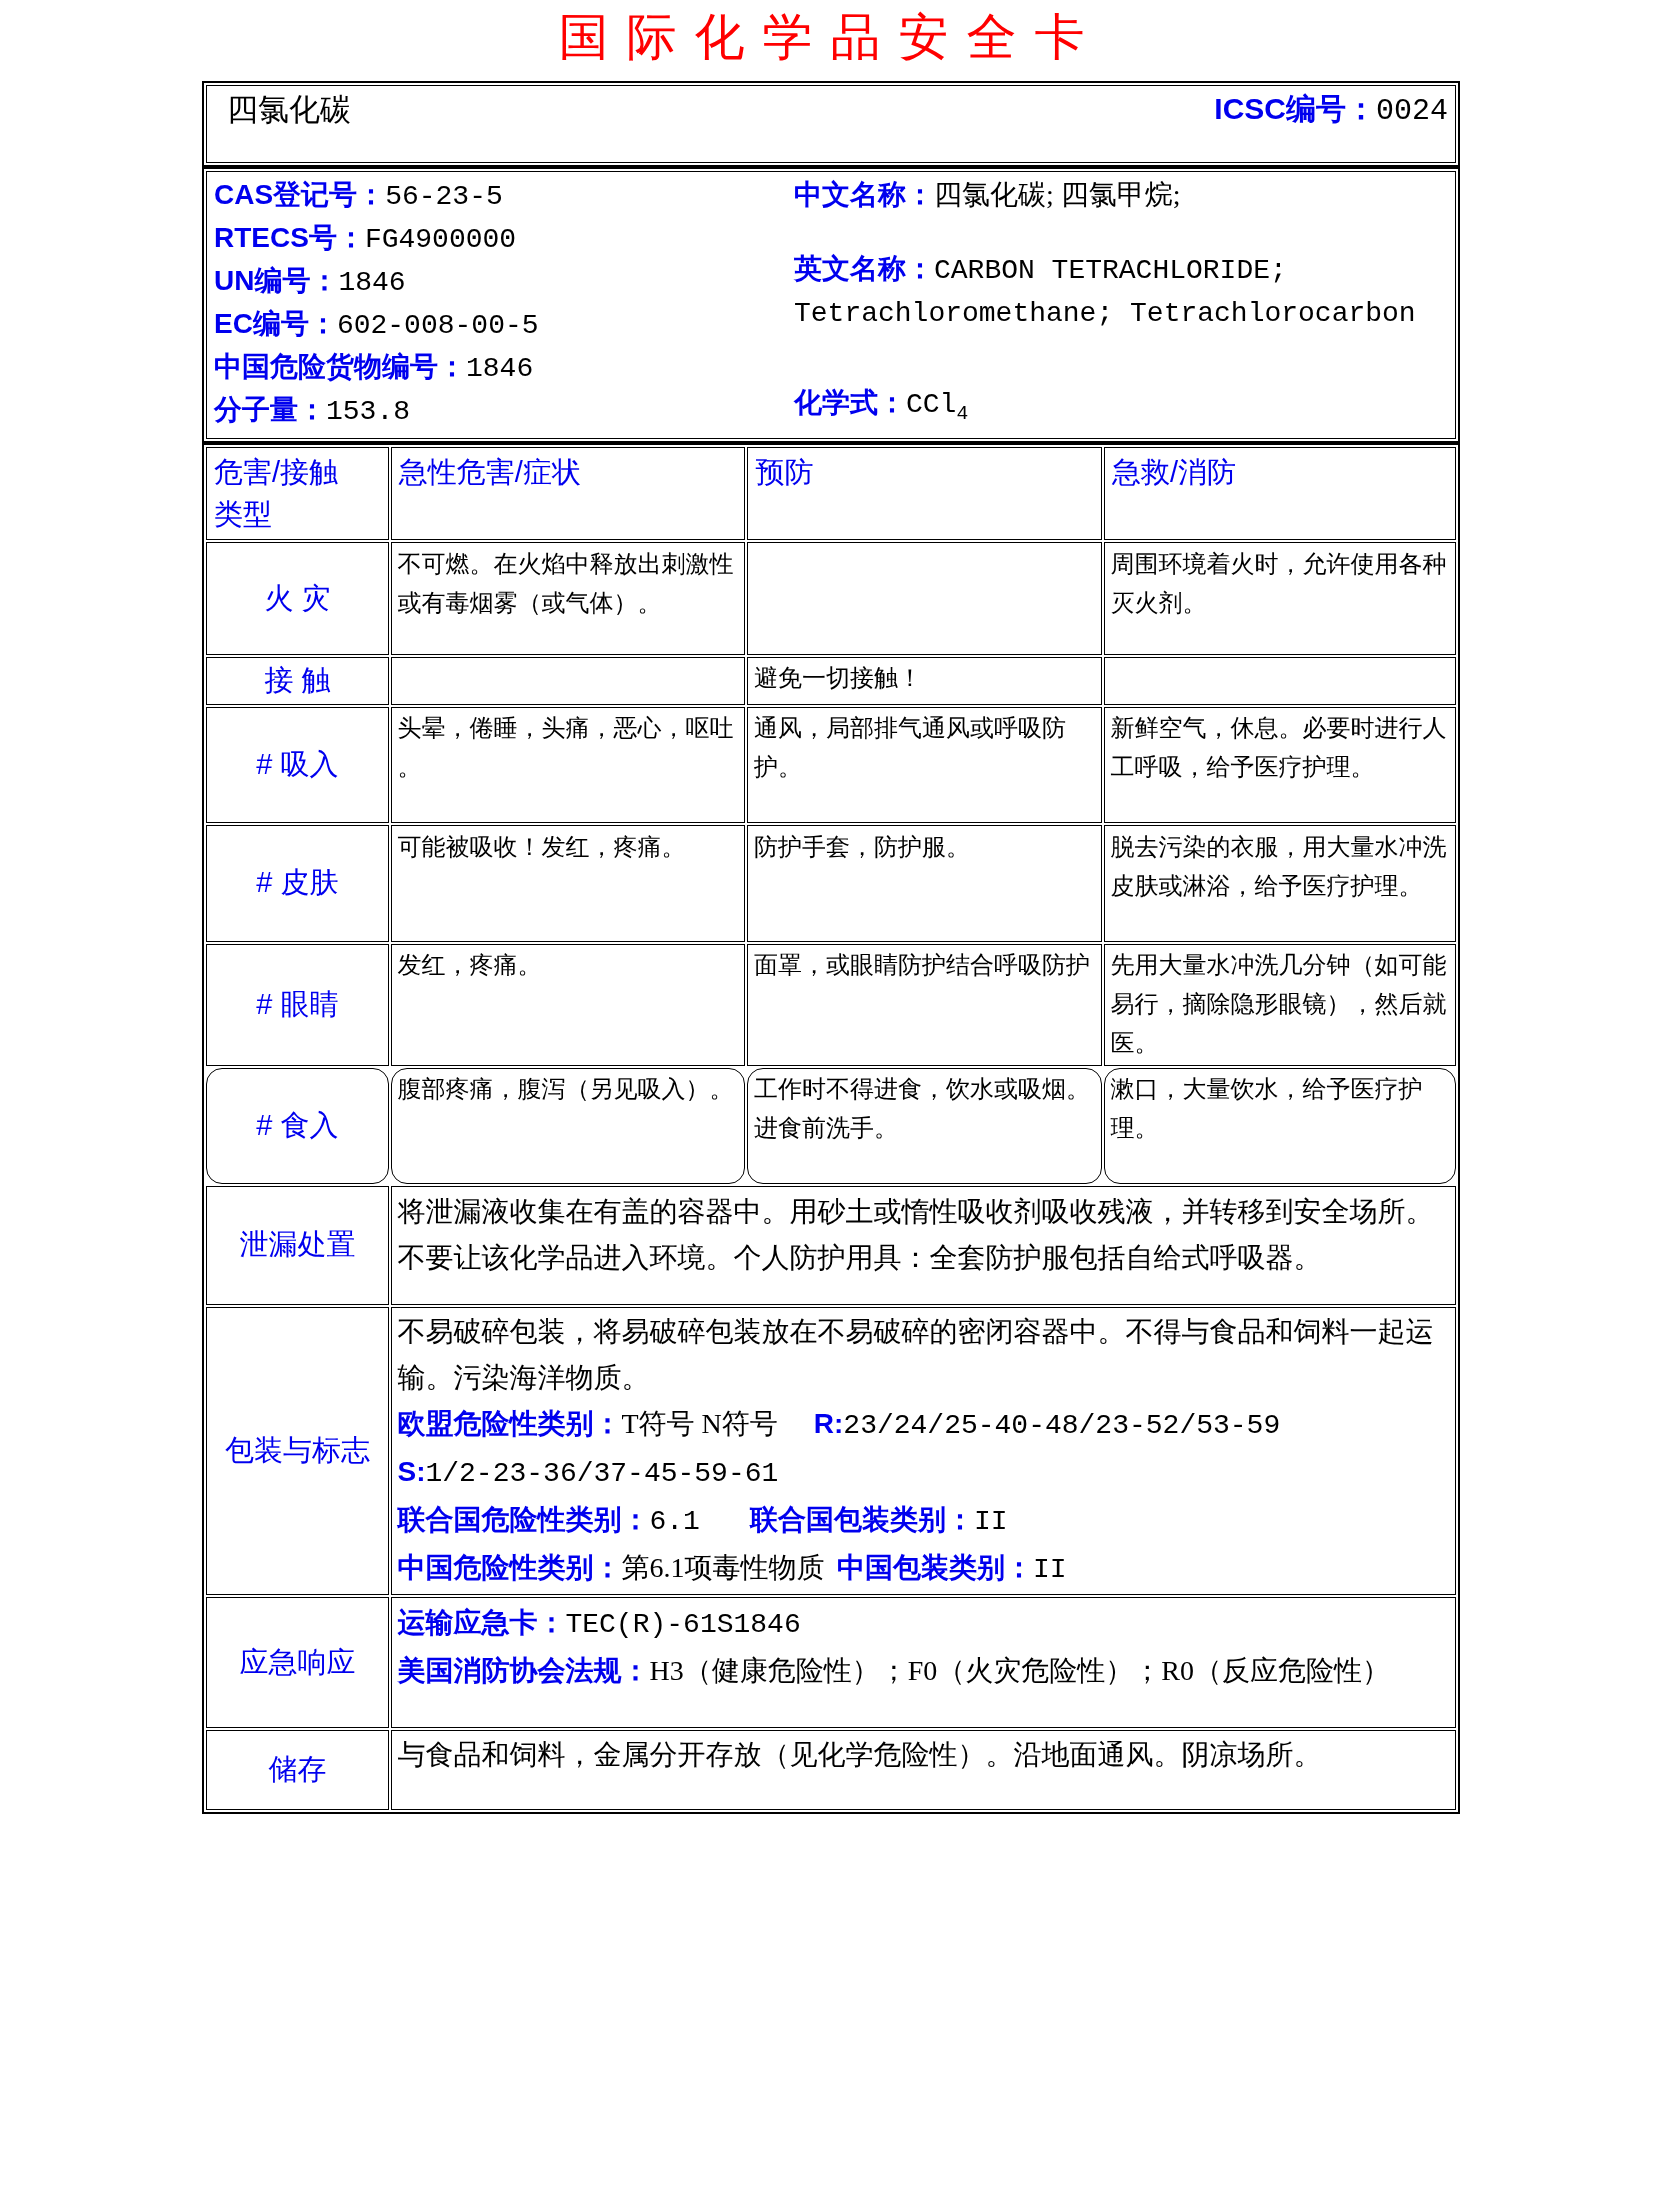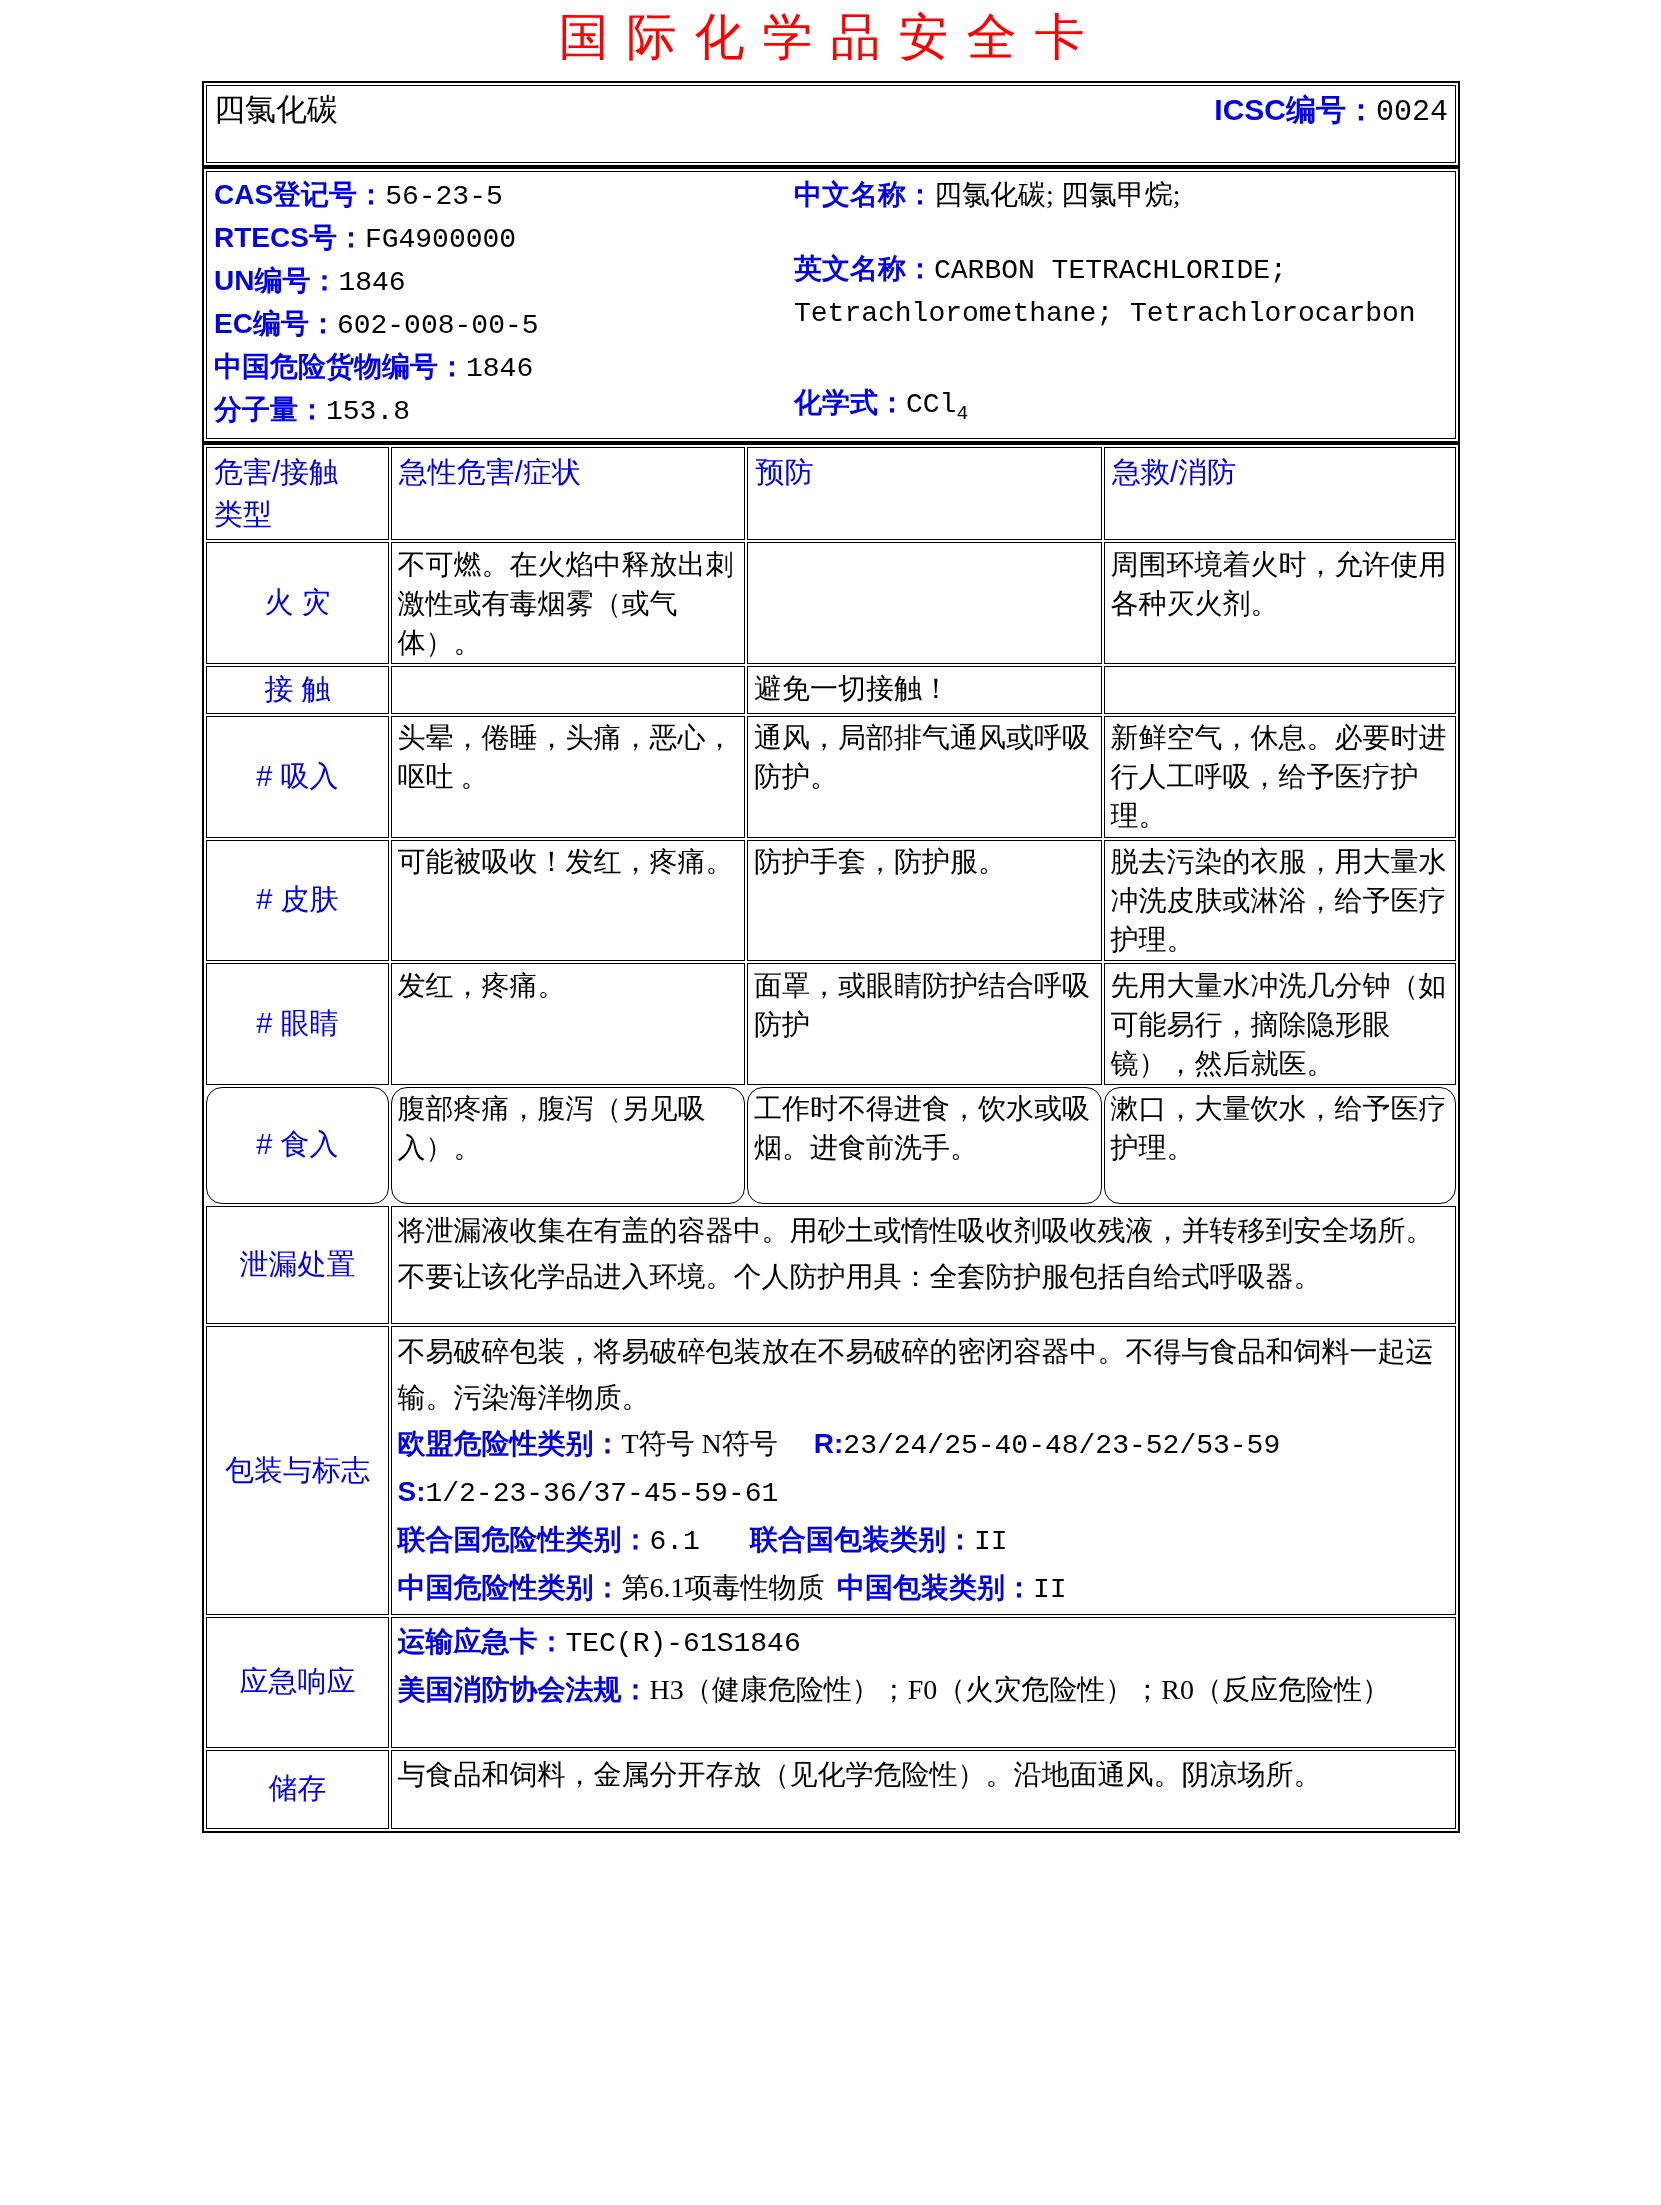--- a/index.html
+++ b/index.html
@@ -56,22 +56,23 @@
   }
   .val-c {
     color: #000000;
     font-family: "Liberation Serif", serif;
   }
   
   .name-cell { height: 70px; vertical-align: middle; }
   .name-row {
     display: flex;
     justify-content: space-between;
-    align-items: flex-end;
+    align-items: flex-start;
     font-size: 31px;
+    margin-left: 13px;
   }
   .chem-name { color: #000000; }
   .icsc-group { font-size: 30px; }
   
   .ident-cell { height: 247px; }
   .ident-wrap { display: flex; font-size: 28px; }
   .ident-left { width: 47%; line-height: 41px; }
   .ident-right { width: 53%; line-height: 41px; }
   .ident-line { white-space: nowrap; }
   .cn-name-line { margin-bottom: 33px; }
@@ -90,21 +91,21 @@
   .hz .label-cell {
     vertical-align: middle;
     text-align: center;
     color: #0000ee;
     font-weight: normal;
     font-size: 29px;
     font-family: "Liberation Sans", sans-serif;
     padding: 2.8px 2.8px;
   }
   .hz .content-cell {
-    font-size: 28px;
+    font-size: 24px;
     line-height: 39px;
     padding: 1.4px 5.6px;
   }
   .hz .wide-cell {
     font-size: 28px;
     line-height: 46px;
     padding: 1.4px 5.6px;
   }
   .pre2 { white-space: pre-line; }
   .r-head th { height: 86px; }

